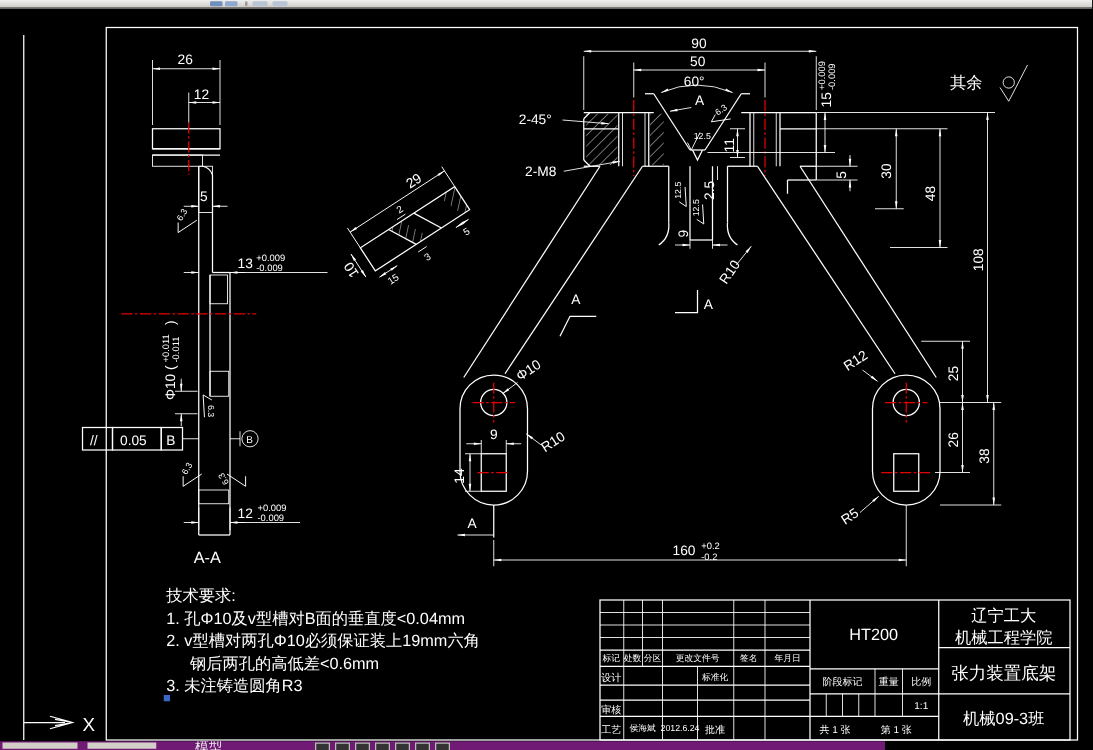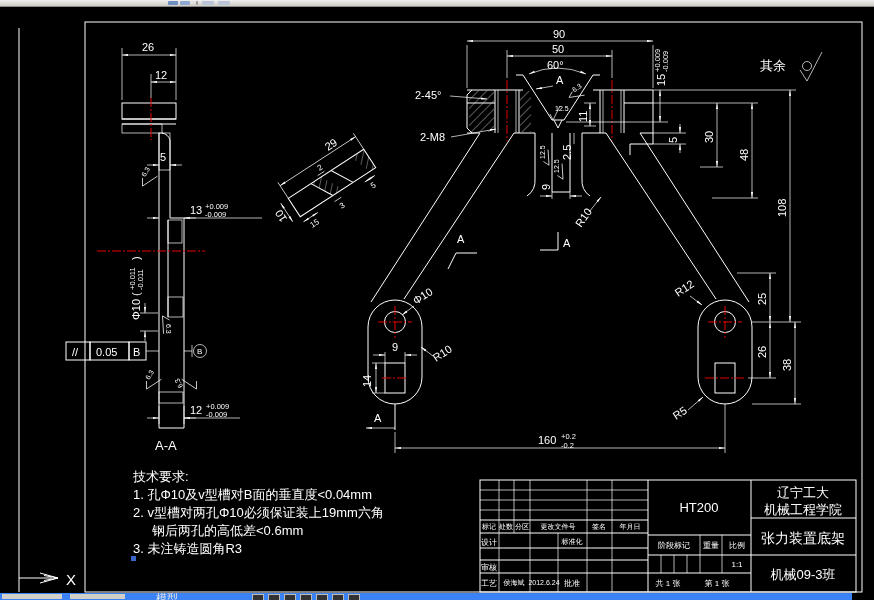--- a/index.html
+++ b/index.html
@@ -1,21 +1,21 @@
 <!DOCTYPE html>
 <html><head>
 <meta charset="utf-8">
 <style>
   html,body{margin:0;padding:0;background:#000;}
   .stage{position:relative;width:874px;height:600px;background:#000;overflow:hidden;
          font-family:"Liberation Sans",sans-serif;}
   .toolbar{position:absolute;left:0;top:0;width:874px;height:6px;
            background:linear-gradient(#efefef,#cfccc4);border-bottom:1px solid #8a8a8a;}
   .tbico{position:absolute;top:1px;height:4px;border-radius:1px;}
-  .statusbar{position:absolute;left:0;top:593px;width:852px;height:7px;background:#3b82f6;overflow:hidden;}
+  .statusbar{position:absolute;left:0;top:593px;width:708px;height:7px;background:#701a75;overflow:hidden;}
   .sb-seg{position:absolute;top:1px;height:5px;background:#d2cfc8;}
   .sb-tab{position:absolute;left:156px;top:0px;color:#e8e8e8;font-size:11px;line-height:11px;}
   .sb-btn{position:absolute;top:1px;width:10px;height:5px;border:1px solid #bbb;background:#333;}
   .grip{position:absolute;left:131px;top:556px;width:5px;height:5px;background:#3a66c8;}
   svg{position:absolute;left:0;top:0;}
   .w{stroke:#fff;stroke-width:1;fill:none;}
   .thin{stroke:#fff;stroke-width:.7;fill:none;}
   .red{stroke:#e60000;stroke-width:1;fill:none;stroke-dasharray:9 2 2 2;}
   text{fill:#fff;}
   .d{font:11px "Liberation Sans",sans-serif;}

